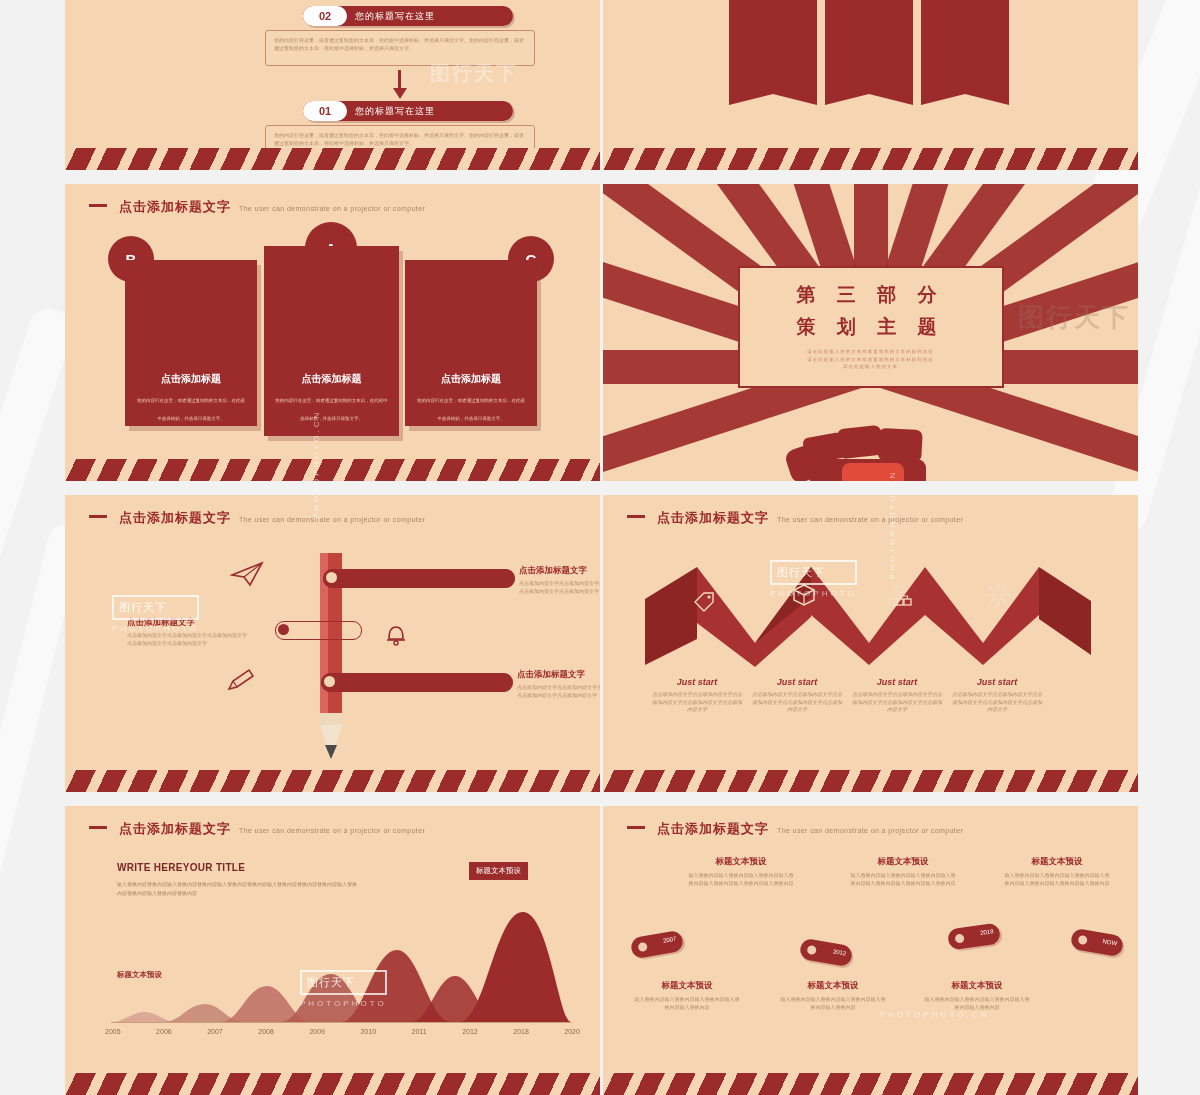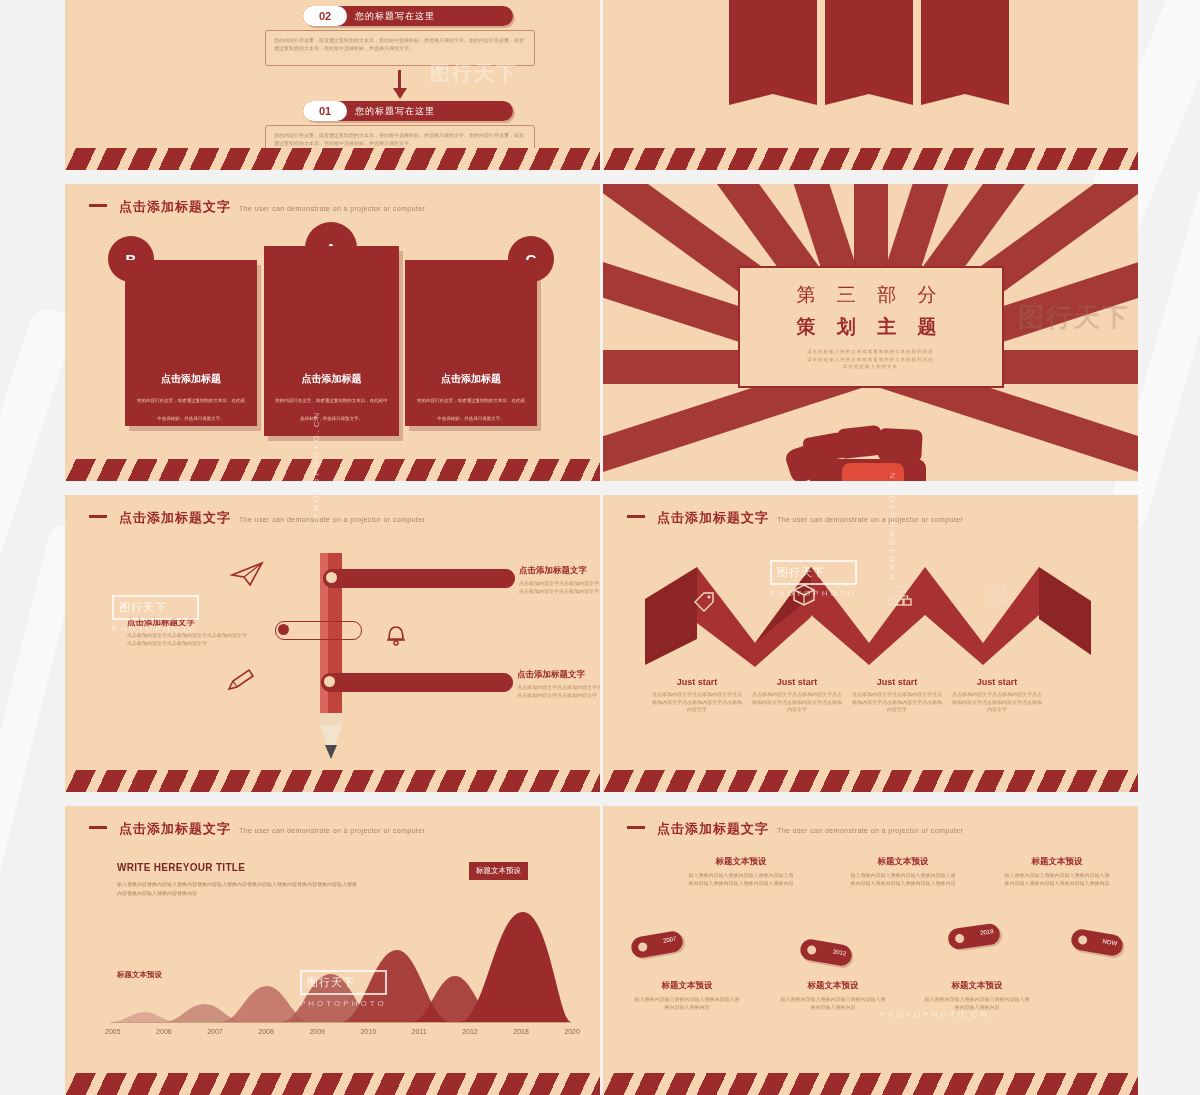--- a/index.html
+++ b/index.html
@@ -67,38 +67,38 @@
 
   
   #s4{left:603px;top:184px;width:535px;height:297px;background:#f6d6b2;}
   .rays{position:absolute;inset:0;overflow:hidden;}
   .ray{position:absolute;left:50%;top:56%;width:480px;height:34px;background:#9c2b2b;transform-origin:0 50%;opacity:.92;}
   .part-box{
     position:absolute;left:50%;top:48%;transform:translate(-50%,-50%);
     width:262px;height:118px;background:#f6d6b2;border:2px solid #9c2b2b;
     display:flex;flex-direction:column;align-items:center;justify-content:center;
   }
-  .part-box .l1{color:#9c2b2b;font-size:19px;letter-spacing:8px;font-weight:normal;}
+  .part-box .l1{color:#9c2b2b;font-size:19px;letter-spacing:8px;font-weight:bold;}
   .part-box .l2{color:#9c2b2b;font-size:19px;letter-spacing:8px;font-weight:bold;margin-top:6px;}
   .part-box .l3{color:#c08a6a;font-size:4.5px;letter-spacing:1px;margin-top:8px;line-height:1.7;text-align:center;}
   .fist{position:absolute;left:50%;bottom:-6px;transform:translateX(-50%);}
 
   
   #s5{left:65px;top:495px;width:535px;height:297px;}
   .pill{position:absolute;height:17px;border:1.6px solid #9c2b2b;border-radius:9px;}
   .pill .dot{position:absolute;left:2px;top:2px;width:11px;height:11px;border-radius:50%;background:#9c2b2b;}
   .pill.filled{background:#9c2b2b;}
   .pill.filled .dot{background:#f6d6b2;}
   .lbl-r{position:absolute;color:#9c2b2b;font-size:8.5px;font-weight:bold;}
   .txt-r{position:absolute;width:120px;font-size:5px;line-height:1.6;color:#b08a66;}
 
   
   #s6{left:603px;top:495px;width:535px;height:297px;}
   .zz{position:absolute;}
-  .col4{position:absolute;width:92px;text-align:center;}
+  .col4{position:absolute;width:92px;text-align:center;font-style:italic;}
   .col4 .jt{color:#9c2b2b;font-size:9px;font-weight:bold;margin-bottom:4px;}
 
   
   #s7{left:65px;top:806px;width:535px;height:289px;}
   .chart-title{position:absolute;color:#7a2626;font-size:10px;font-weight:bold;letter-spacing:.3px;}
   .chart-par{position:absolute;width:240px;font-size:5px;line-height:1.8;color:#a8805f;}
   .tag{position:absolute;background:#9c2b2b;color:#fff;font-size:7.5px;padding:4px 7px;}
   .axis-lbls{position:absolute;display:flex;}
   .axis-lbls span{font-size:7px;color:#8a6a4e;text-align:center;}
   .baseline{position:absolute;height:1px;background:#c9a079;}

